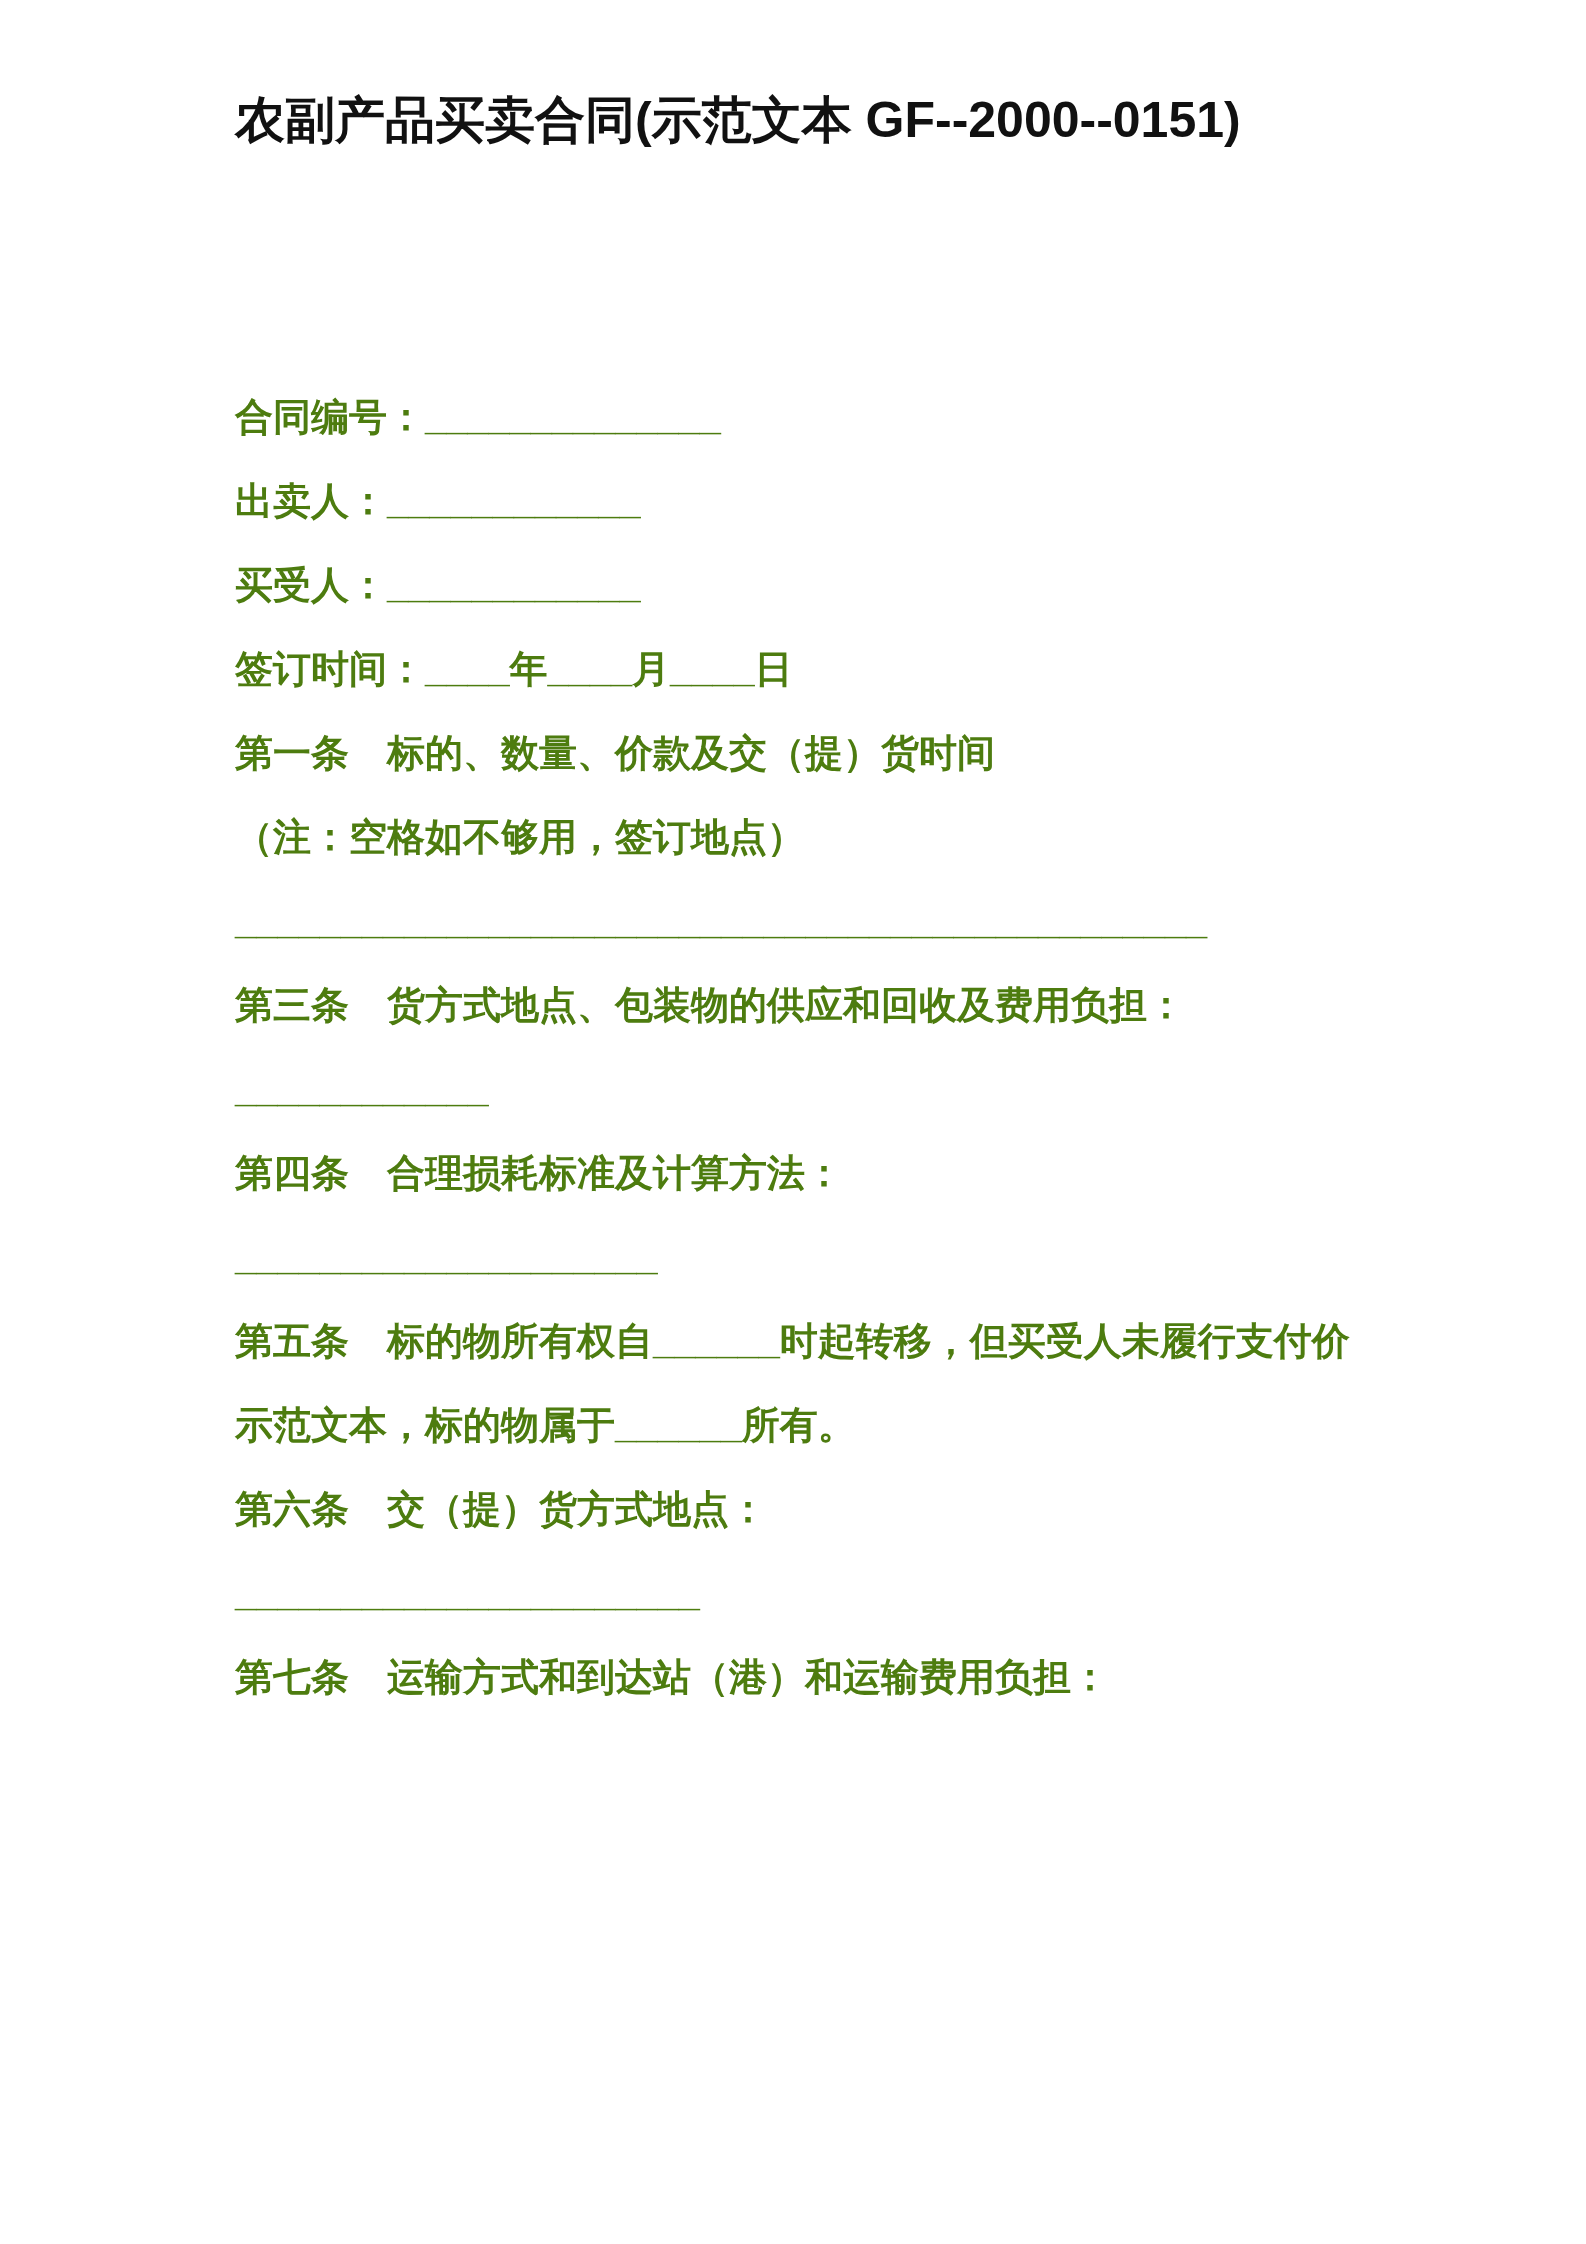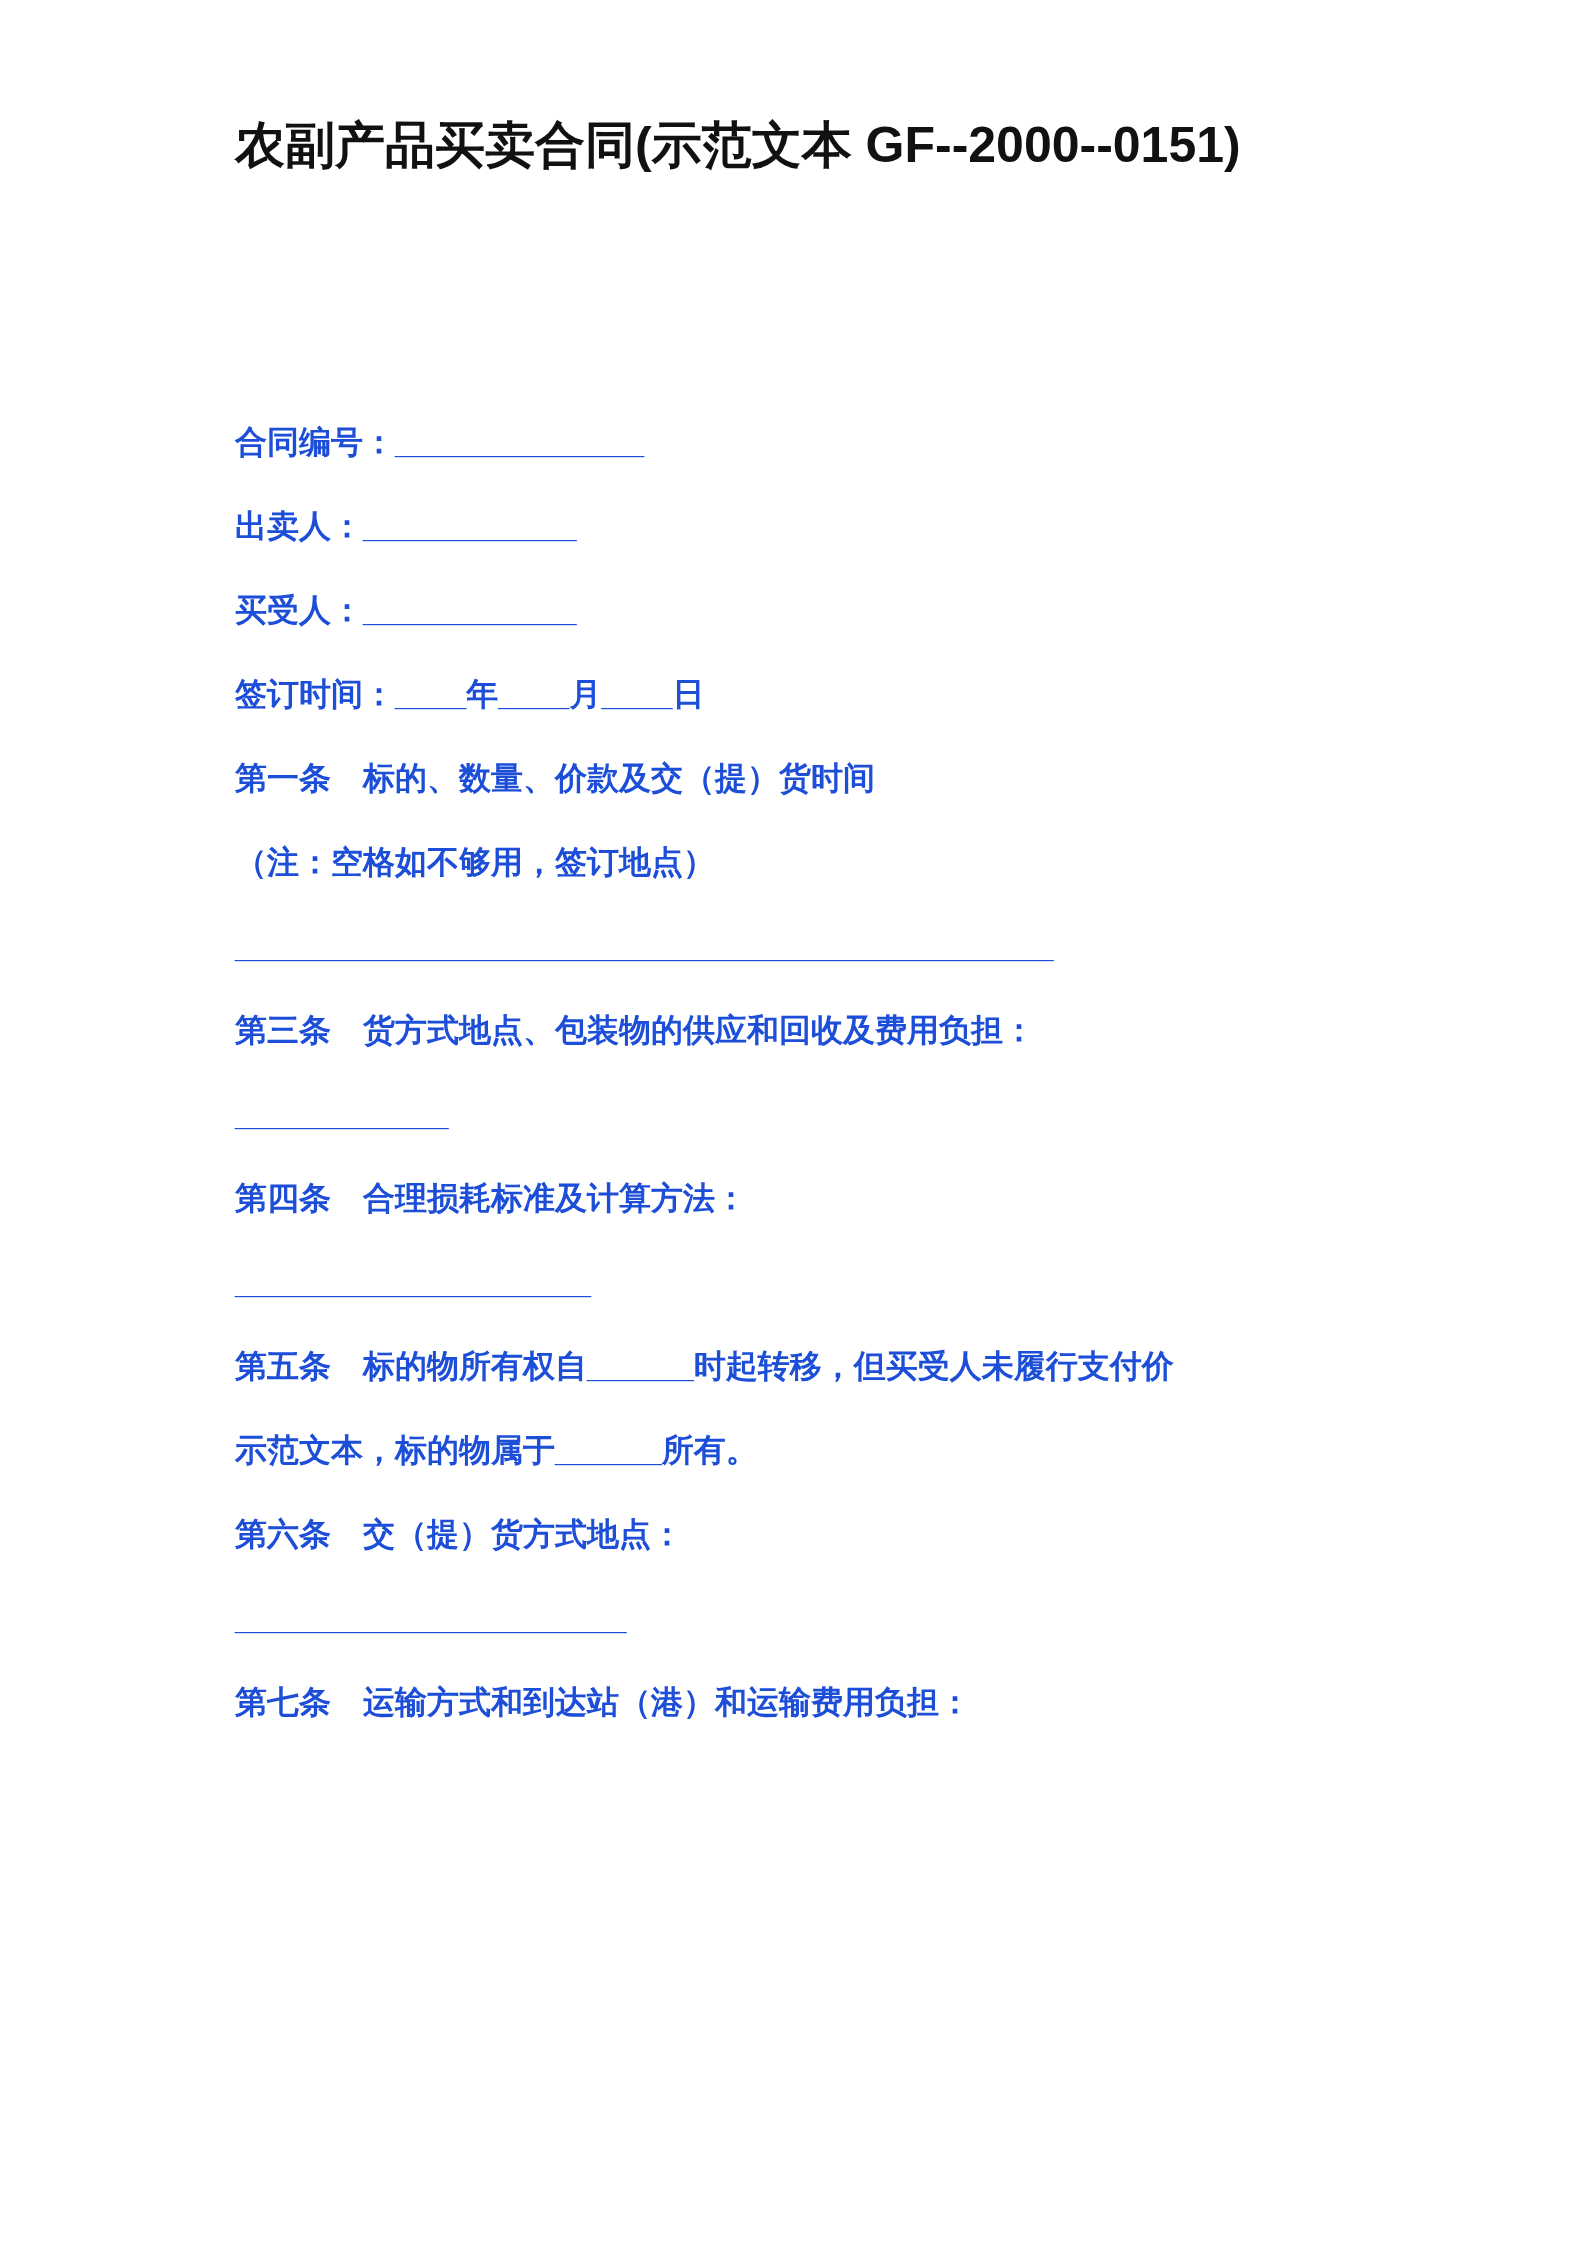--- a/index.html
+++ b/index.html
@@ -12,36 +12,36 @@
     width: 1586px;
     height: 2244px;
     background: #ffffff;
     color: #111111;
     font-family: "Liberation Sans", sans-serif;
     font-weight: 700;
     overflow: hidden;
   }
   .doc-title {
     margin: 0 0 0 235px;
-    padding-top: 113px;
+    padding-top: 88px;
     width: 1005px;
     text-align: center;
     font-size: 50px;
     line-height: 1.3;
     font-weight: 700;
     color: #111111;
     white-space: nowrap;
   }
   .doc-body {
     margin-top: 222px;
     margin-left: 235px;
     width: 1010px;
-    font-size: 32px;
+    font-size: 38px;
     line-height: 84px;
-    color: #1d4ed8;
+    color: #4d7c0f;
   }
   .line {
     height: 84px;
     white-space: nowrap;
     overflow: visible;
   }
 </style>
 </head>
 <body>
 

